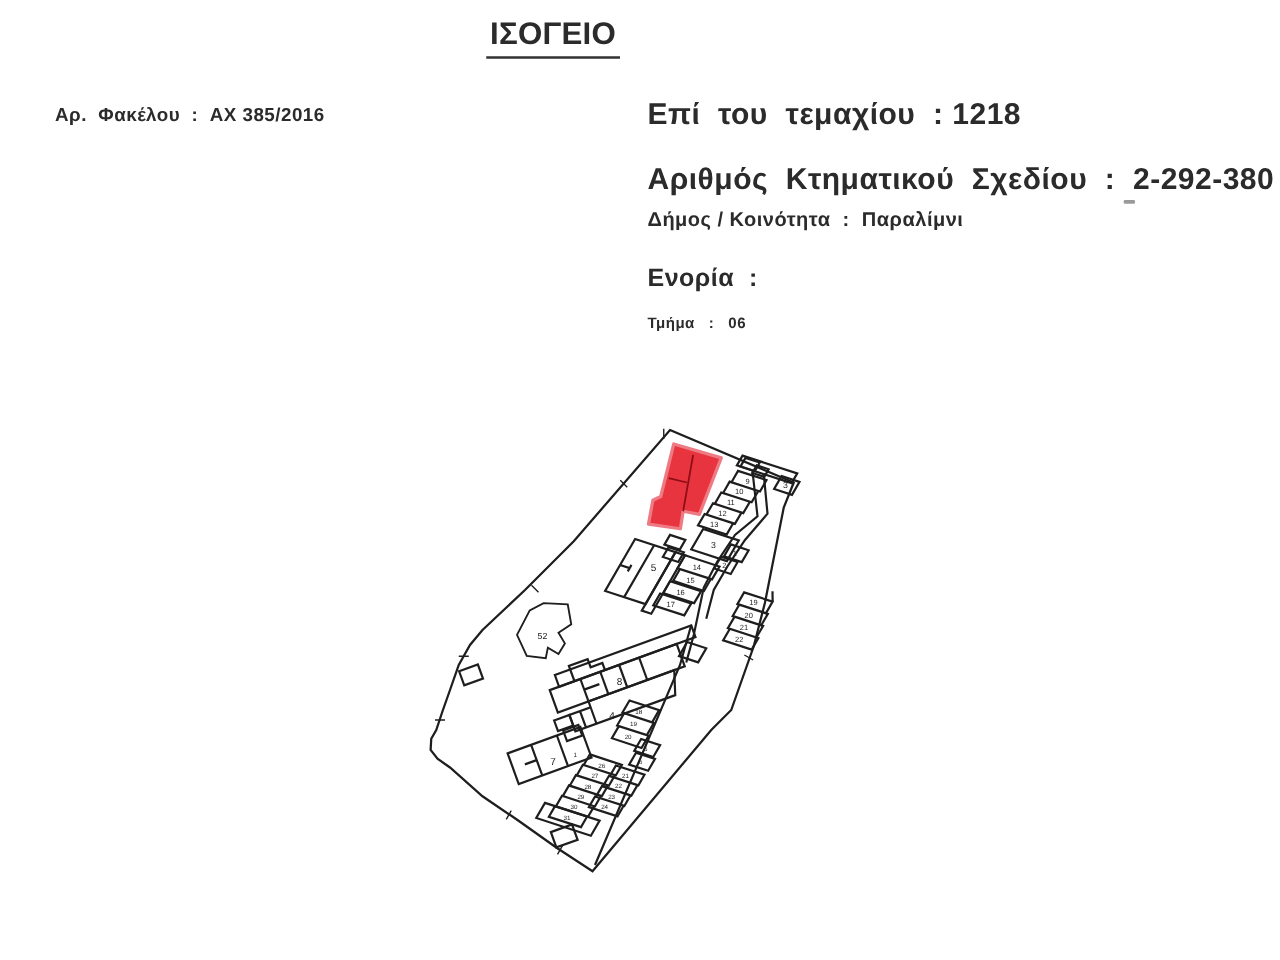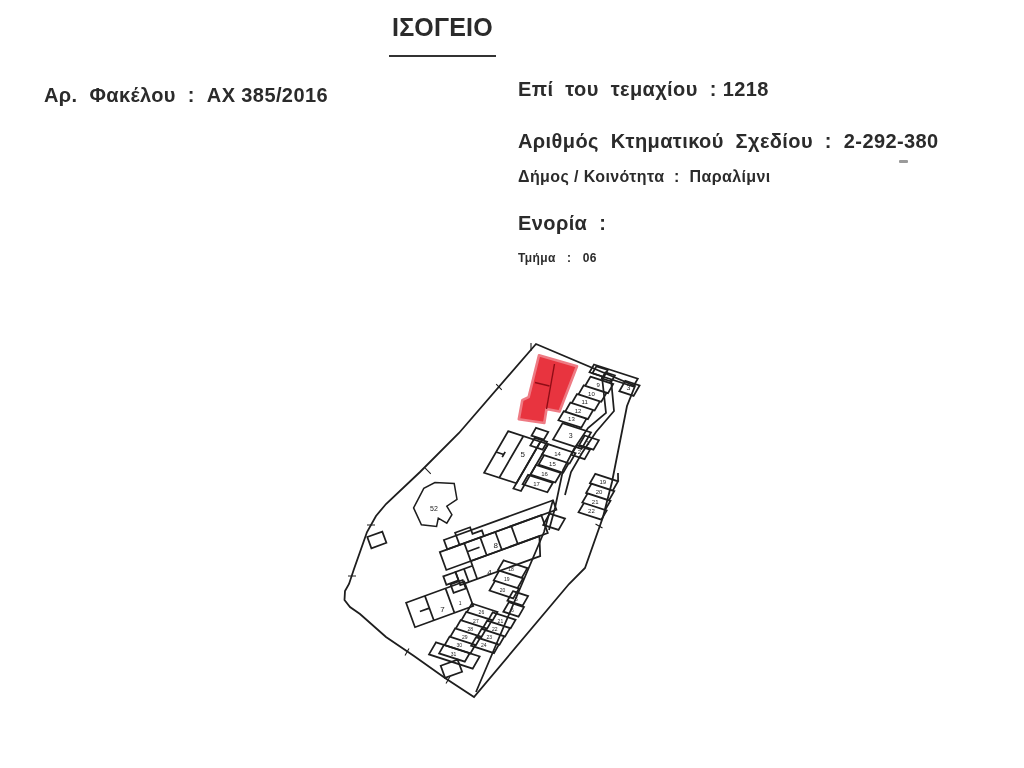--- a/index.html
+++ b/index.html
@@ -1,26 +1,26 @@
 <!DOCTYPE html>
 <html><head><meta charset="utf-8">
 <style>
 html,body{margin:0;padding:0;width:1024px;height:768px;background:#ffffff;overflow:hidden}
 body{font-family:"Liberation Sans",sans-serif;color:#2b2b2b;position:relative}
 .t{position:absolute;white-space:nowrap}
 </style></head>
 <body>
 
-<div class="t" style="left:389px;top:13px;font-size:25px;font-weight:bold;letter-spacing:0.2px;border-bottom:2px solid #333;padding:0 3px 13px 3px;">ΙΣΟΓΕΙΟ</div>
+<div class="t" style="left:389px;top:13px;font-size:25px;font-weight:bold;letter-spacing:0.2px;border-bottom:2px solid #333;padding:0 3px 3px 3px;">ΙΣΟΓΕΙΟ</div>
 
-<div class="t" style="left:44px;top:84px;font-size:20px;font-weight:bold;letter-spacing:0.4px;">Αρ.&nbsp;&nbsp;Φακέλου&nbsp;&nbsp;:&nbsp;&nbsp;ΑΧ 385/2016</div>
+<div class="t" style="left:44px;top:84px;font-size:15px;font-weight:bold;letter-spacing:0.4px;">Αρ.&nbsp;&nbsp;Φακέλου&nbsp;&nbsp;:&nbsp;&nbsp;ΑΧ 385/2016</div>
 
-<div class="t" style="left:518px;top:78px;font-size:20px;font-weight:bold;letter-spacing:0.4px;">Επί&nbsp;&nbsp;του&nbsp;&nbsp;τεμαχίου&nbsp;&nbsp;: 1218</div>
+<div class="t" style="left:518px;top:78px;font-size:24px;font-weight:bold;letter-spacing:0.4px;">Επί&nbsp;&nbsp;του&nbsp;&nbsp;τεμαχίου&nbsp;&nbsp;: 1218</div>
 
-<div class="t" style="left:518px;top:130px;font-size:20px;font-weight:bold;letter-spacing:0.4px;">Αριθμός&nbsp;&nbsp;Κτηματικού&nbsp;&nbsp;Σχεδίου&nbsp;&nbsp;:&nbsp;&nbsp;2-292-380</div>
+<div class="t" style="left:518px;top:130px;font-size:24px;font-weight:bold;letter-spacing:0.4px;">Αριθμός&nbsp;&nbsp;Κτηματικού&nbsp;&nbsp;Σχεδίου&nbsp;&nbsp;:&nbsp;&nbsp;2-292-380</div>
 
 <div class="t" style="left:518px;top:168px;font-size:16px;font-weight:bold;letter-spacing:0.4px;">Δήμος / Κοινότητα&nbsp;&nbsp;:&nbsp;&nbsp;Παραλίμνι</div>
 
 <div class="t" style="left:518px;top:212px;font-size:20px;font-weight:bold;letter-spacing:0.4px;">Ενορία&nbsp;&nbsp;:</div>
 
 <div class="t" style="left:518px;top:251px;font-size:12px;font-weight:bold;letter-spacing:0.4px;">Τμήμα&nbsp;&nbsp;&nbsp;:&nbsp;&nbsp;&nbsp;06</div>
 
 <div style="position:absolute;left:899px;top:160px;width:9px;height:2.5px;background:#9a9a9a;border-radius:1px"></div>
 
 <svg width="1024" height="768" viewBox="0 0 1024 768" style="position:absolute;left:0;top:0;filter:blur(0.4px)">

